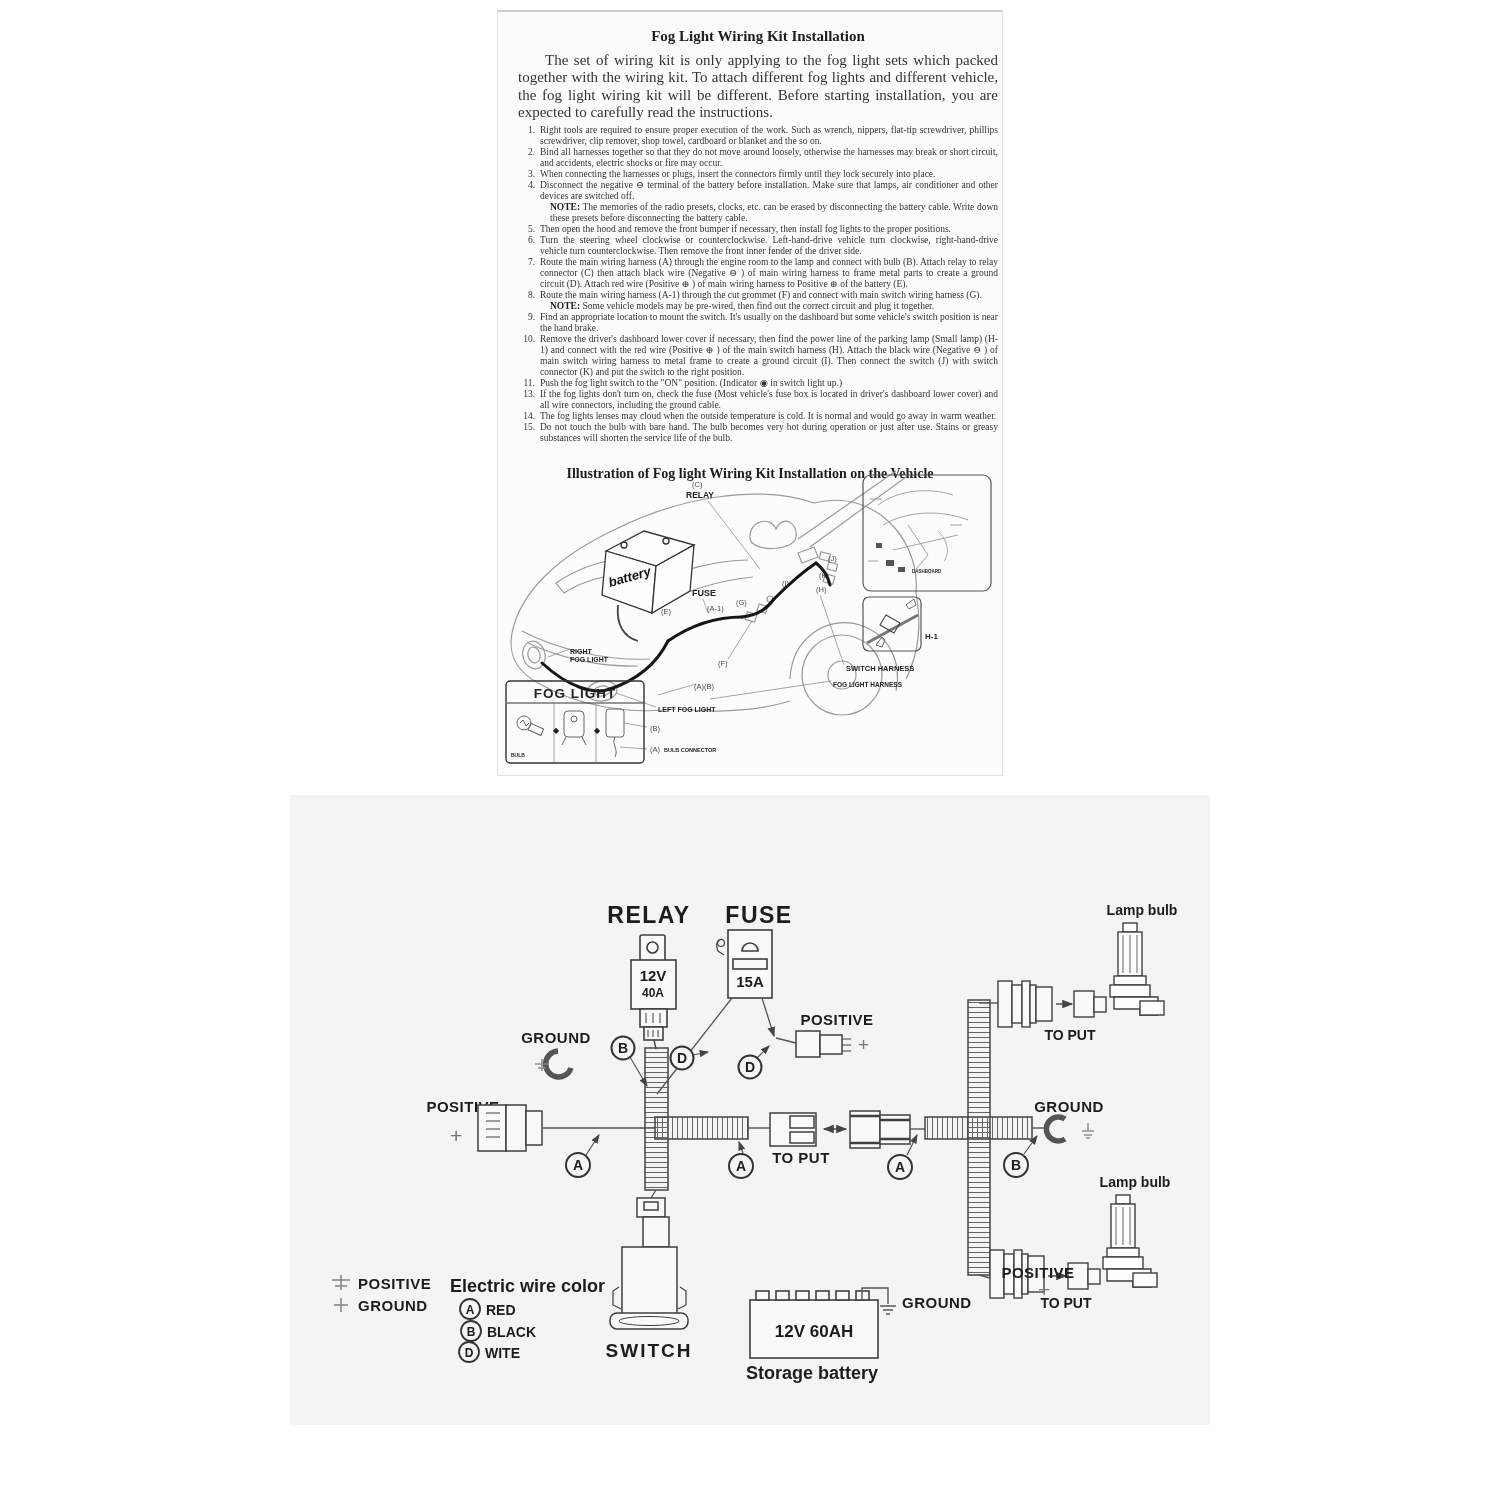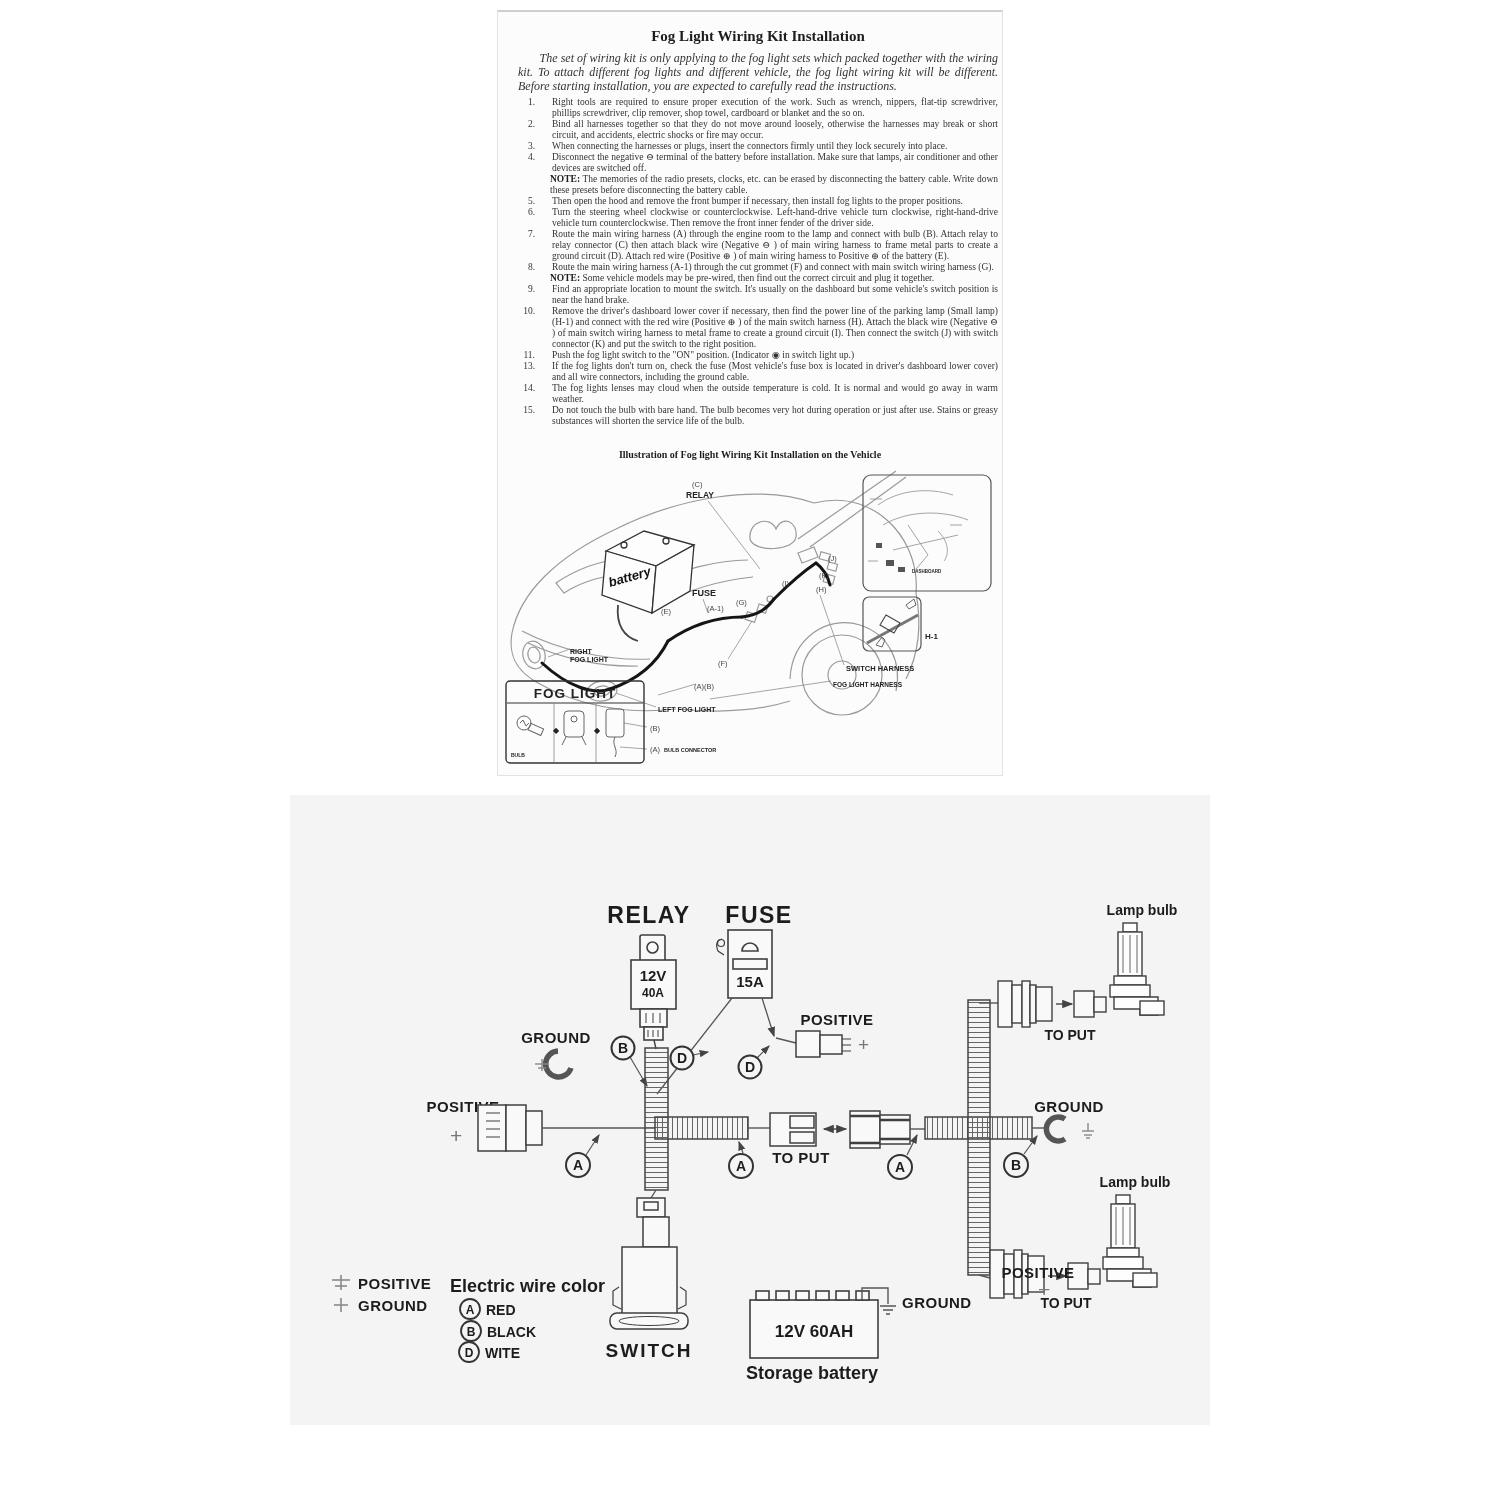--- a/index.html
+++ b/index.html
@@ -3,29 +3,29 @@
 <meta charset="utf-8">
 <style>
   html,body{margin:0;padding:0;background:#ffffff;}
   .canvas{position:relative;width:1500px;height:1500px;background:#ffffff;overflow:hidden;
           font-family:"Liberation Serif","DejaVu Serif","DejaVu Sans",serif;color:#2a2a2a;}
   
   .sheet{position:absolute;left:497px;top:10px;width:506px;height:766px;background:#fcfcfc;
          border:1px solid #e2e2e2;border-top:2px solid #cfcfcf;box-sizing:border-box;
          padding:12px 4px 0 20px;overflow:hidden;}
   .sheet h1{margin:4px 0 7px 0;font-size:15px;text-align:center;font-weight:bold;color:#1d1d1d;}
-  .intro{font-size:12px;line-height:1.16;text-align:justify;margin:0 0 3px 0;text-indent:1.8em;color:#333;font-style:italic;}
+  .intro{font-size:15px;line-height:1.16;text-align:justify;margin:0 0 3px 0;text-indent:1.8em;color:#333;}
   .list{font-size:9.5px;line-height:1.16;color:#333;}
   .item{display:flex;}
   .num{flex:none;width:17px;text-align:right;margin-right:5px;}
-  .itxt{flex:1;text-align:justify;margin-left:12px;}
+  .itxt{flex:1;text-align:justify;}
   .note{margin-left:32px;text-align:justify;}
   .note b{font-weight:bold;color:#1d1d1d;}
-  .caption{position:absolute;left:0;top:437px;width:100%;text-align:center;
-           font-size:10px;font-weight:bold;color:#1d1d1d;}
+  .caption{position:absolute;left:0;top:454px;width:100%;text-align:center;
+           font-size:14px;font-weight:bold;color:#1d1d1d;}
   .illus{position:absolute;left:0;top:453px;}
   
   .panel{position:absolute;left:290px;top:795px;width:920px;height:630px;background:#f4f4f4;}
   svg text{font-family:"Liberation Sans","DejaVu Sans",sans-serif;}
   .illus text{font-family:"Liberation Sans","DejaVu Sans",sans-serif;fill:#222;}
   .illus .ref{font-size:7.5px;fill:#444;}
   .d-big{font-size:23px;font-weight:bold;letter-spacing:1.5px;fill:#1c1c1c;}
   .d-lab{font-size:15px;font-weight:bold;letter-spacing:.5px;fill:#1c1c1c;}
   .d-sm{font-size:14px;font-weight:bold;fill:#1c1c1c;}
   .d-let{font-size:14px;font-weight:bold;fill:#1c1c1c;}

